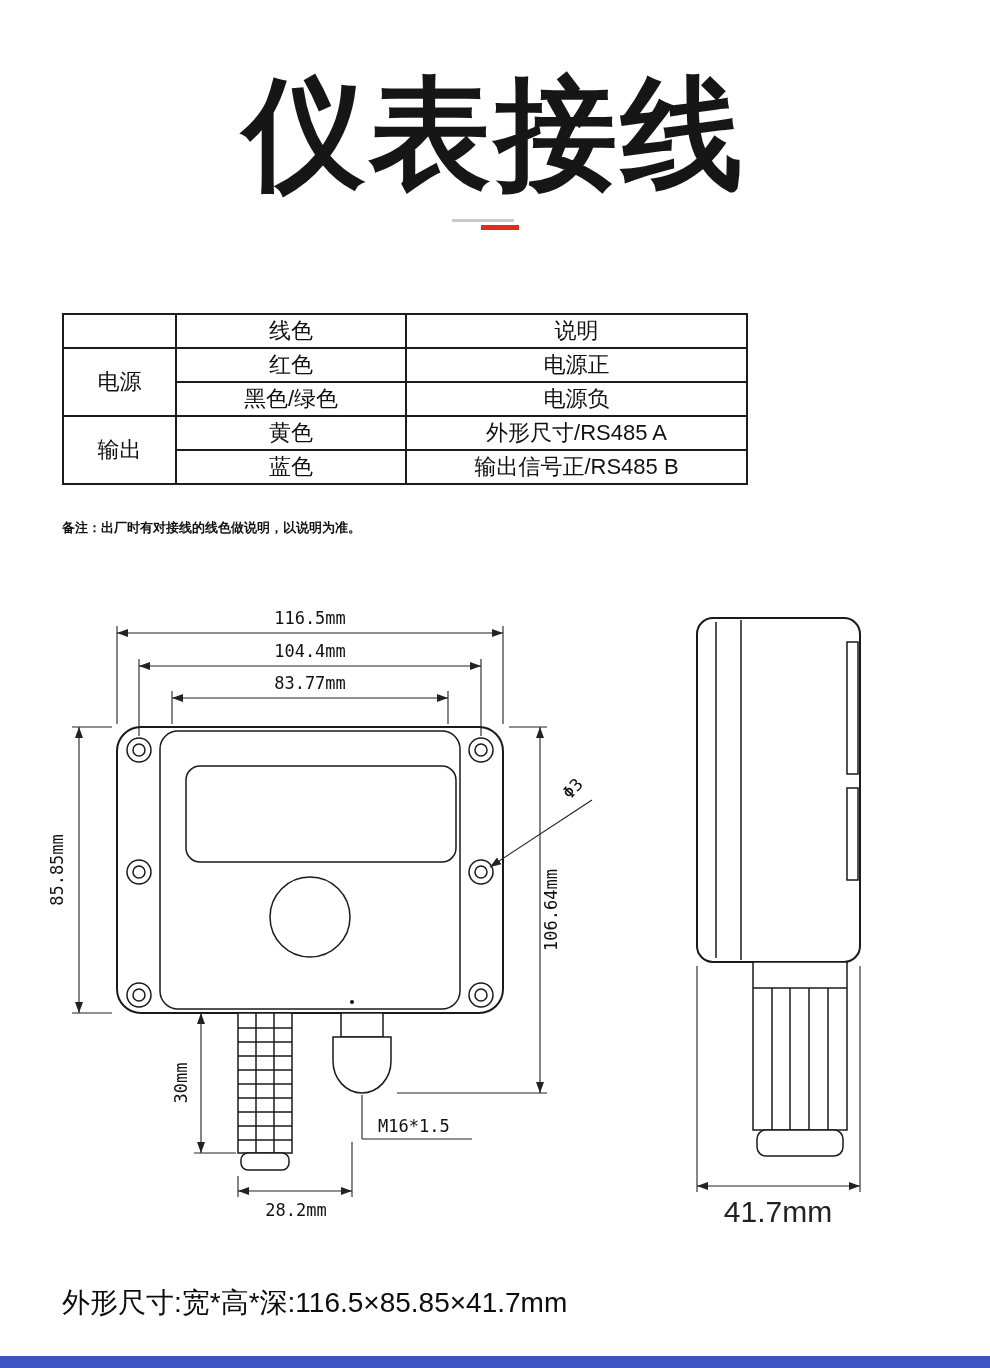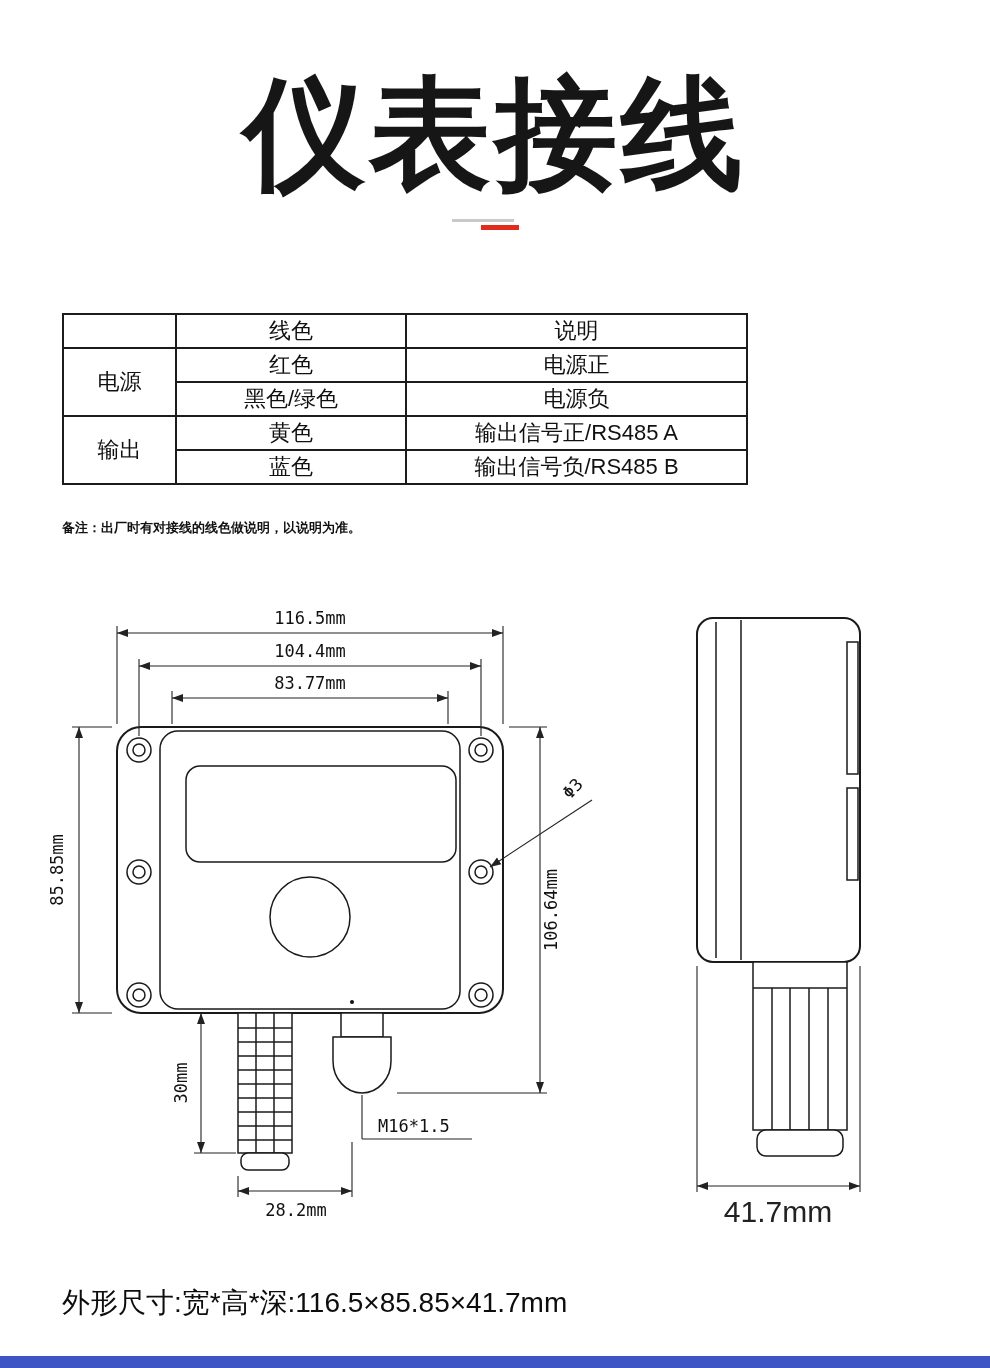--- a/index.html
+++ b/index.html
@@ -79,25 +79,25 @@
     <td>红色</td>
     <td>电源正</td>
   </tr>
   <tr>
     <td>黑色/绿色</td>
     <td>电源负</td>
   </tr>
   <tr>
     <td rowspan="2">输出</td>
     <td>黄色</td>
-    <td>输出信号正/RS485 A</td>
+    <td>外形尺寸/RS485 A</td>
   </tr>
   <tr>
     <td>蓝色</td>
-    <td>输出信号负/RS485 B</td>
+    <td>输出信号正/RS485 B</td>
   </tr>
 </tbody>
   </table>
 
 <div class="note">备注：出厂时有对接线的线色做说明，以说明为准。</div>
 
 <svg class="drawing" width="990" height="700" viewBox="0 580 990 700">
   <defs>
     <marker id="aE" markerWidth="12" markerHeight="10" refX="11" refY="5" orient="auto" markerUnits="userSpaceOnUse">
       <path d="M0,1 L11,5 L0,9 Z" fill="#222"></path>

